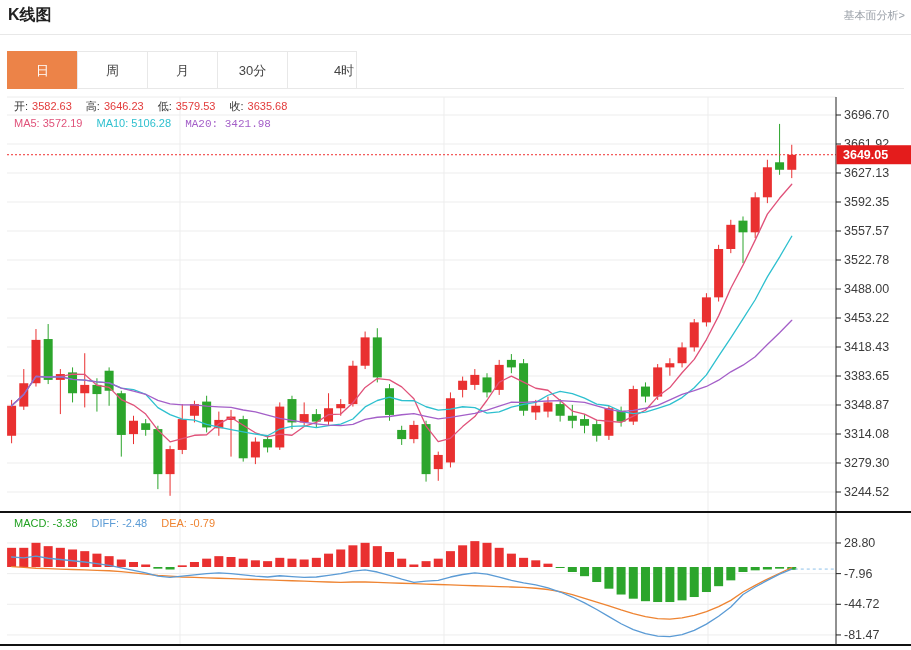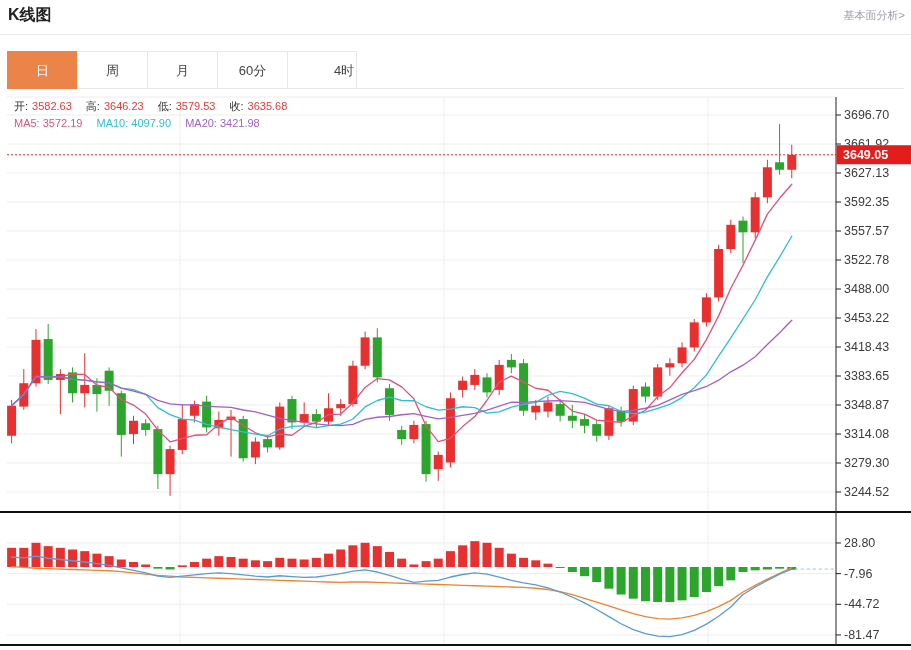--- a/index.html
+++ b/index.html
@@ -27,21 +27,21 @@
 <body>
 
 <div class="stage">
   <span class="page-title">K线图</span>
   <a class="more-link">基本面分析&gt;</a>
   <div class="divider"></div>
   <div class="tabs" id="tabs">
       <div class="tab active" style="background: rgb(236, 131, 72);">日</div>
       <div class="tab">周</div>
       <div class="tab">月</div>
-      <div class="tab">60分</div>
+      <div class="tab">30分</div>
       <div class="tab">4时</div>
     </div>
   <svg class="chart" id="chart" width="911" height="650">
       <line x1="7" y1="115" x2="836" y2="115" stroke="#ededed" stroke-width="1"></line>
       <line x1="7" y1="144" x2="836" y2="144" stroke="#ededed" stroke-width="1"></line>
       <line x1="7" y1="173" x2="836" y2="173" stroke="#ededed" stroke-width="1"></line>
       <line x1="7" y1="202" x2="836" y2="202" stroke="#ededed" stroke-width="1"></line>
       <line x1="7" y1="231" x2="836" y2="231" stroke="#ededed" stroke-width="1"></line>
       <line x1="7" y1="260" x2="836" y2="260" stroke="#ededed" stroke-width="1"></line>
       <line x1="7" y1="289" x2="836" y2="289" stroke="#ededed" stroke-width="1"></line>
@@ -428,14 +428,15 @@
       <line x1="836" y1="573.63864" x2="841" y2="573.63864" stroke="#222" stroke-width="1"></line>
       <text x="844" y="577.63864" font-size="12.5" fill="#3c3c3c" font-family="Liberation Sans, DejaVu Sans, sans-serif">-7.96</text>
       <line x1="836" y1="604.29648" x2="841" y2="604.29648" stroke="#222" stroke-width="1"></line>
       <text x="844" y="608.29648" font-size="12.5" fill="#3c3c3c" font-family="Liberation Sans, DejaVu Sans, sans-serif">-44.72</text>
       <line x1="836" y1="634.94598" x2="841" y2="634.94598" stroke="#222" stroke-width="1"></line>
       <text x="844" y="638.94598" font-size="12.5" fill="#3c3c3c" font-family="Liberation Sans, DejaVu Sans, sans-serif">-81.47</text>
       <rect x="836.5" y="145.2311673375503" width="74.5" height="19" fill="#e41c1c"></rect>
       <text x="843" y="159.2311673375503" font-size="12.5" font-weight="bold" fill="#fff" font-family="Liberation Sans, DejaVu Sans, sans-serif">3649.05</text>
     </svg>
   <div class="row ohlc" id="ohlcRow"><span class="lbl" style="color: rgb(51, 51, 51);">开:</span><span class="gap" style="color: rgb(226, 59, 59);">3582.63</span><span class="lbl" style="color: rgb(51, 51, 51);">高:</span><span class="gap" style="color: rgb(226, 59, 59);">3646.23</span><span class="lbl" style="color: rgb(51, 51, 51);">低:</span><span class="gap" style="color: rgb(226, 59, 59);">3579.53</span><span class="lbl" style="color: rgb(51, 51, 51);">收:</span><span class="gap" style="color: rgb(226, 59, 59);">3635.68</span></div>
-  <div class="row ma" id="maRow"><span class="gap" style="color: rgb(224, 82, 122); margin-top: 8px;">MA5: 3572.19</span><span class="gap" style="color: rgb(46, 192, 207);">MA10: 4097.90</span><span class="gap" style="color: rgb(164, 95, 200);">MA20: 3421.98</span></div>
+  <div class="row ma" id="maRow"><span class="gap" style="color: rgb(224, 82, 122); margin-top: 8px;">MA5: 3572.19</span><span class="gap" style="color: rgb(46, 192, 207);">MA10: 5106.28</span><span class="gap" style="color: rgb(164, 95, 200); font-family: Liberation Mono, monospace;">MA20: 3421.98</span></div>
+  <div class="row macdrow" id="macdRow"><span class="gap" style="color: rgb(33, 161, 33);">MACD: -3.38</span><span class="gap" style="color: rgb(91, 155, 213);">DIFF: -2.48</span><span class="gap" style="color: rgb(238, 132, 50);">DEA: -0.79</span></div>
 </div>
 
 </body></html>

